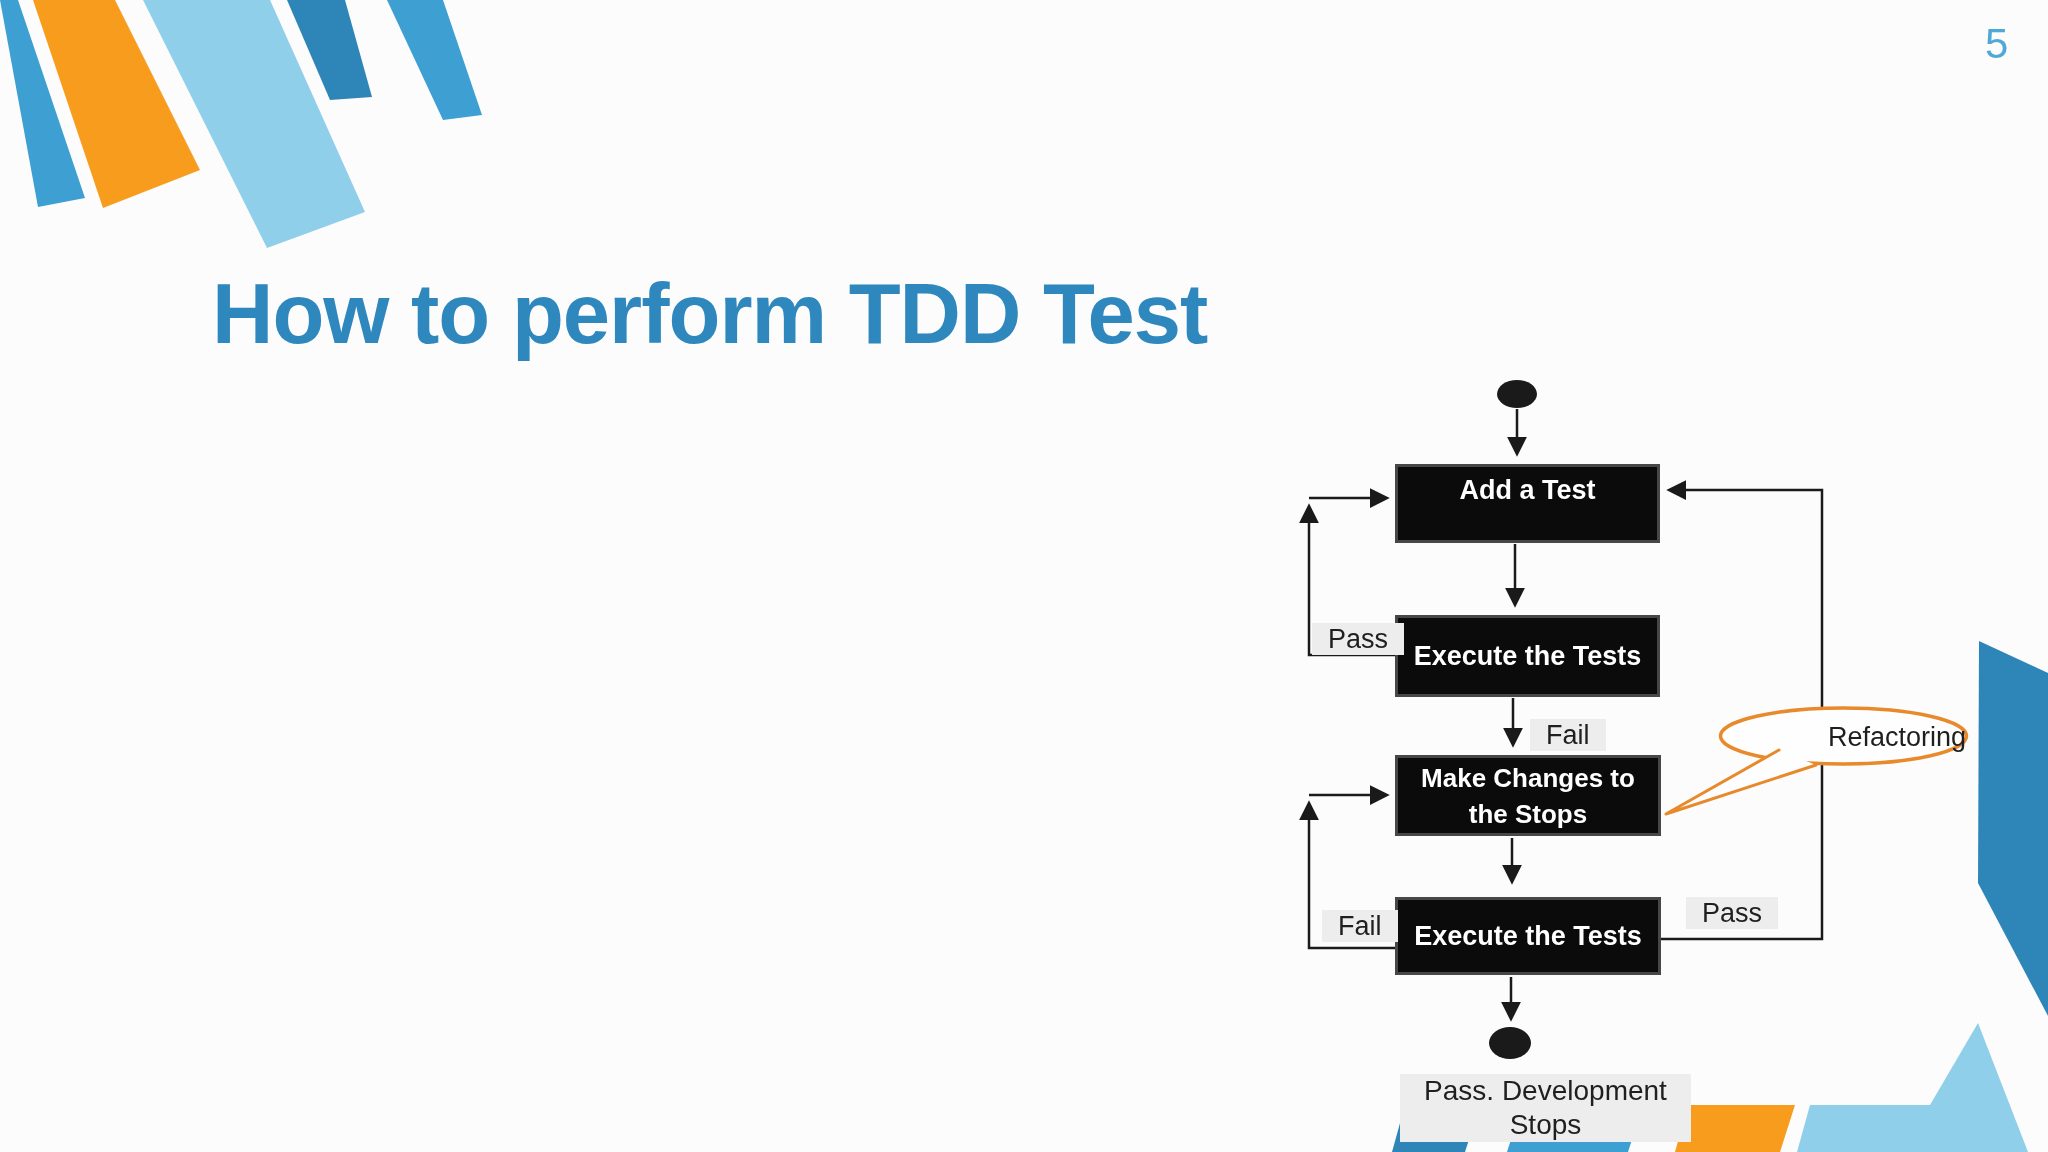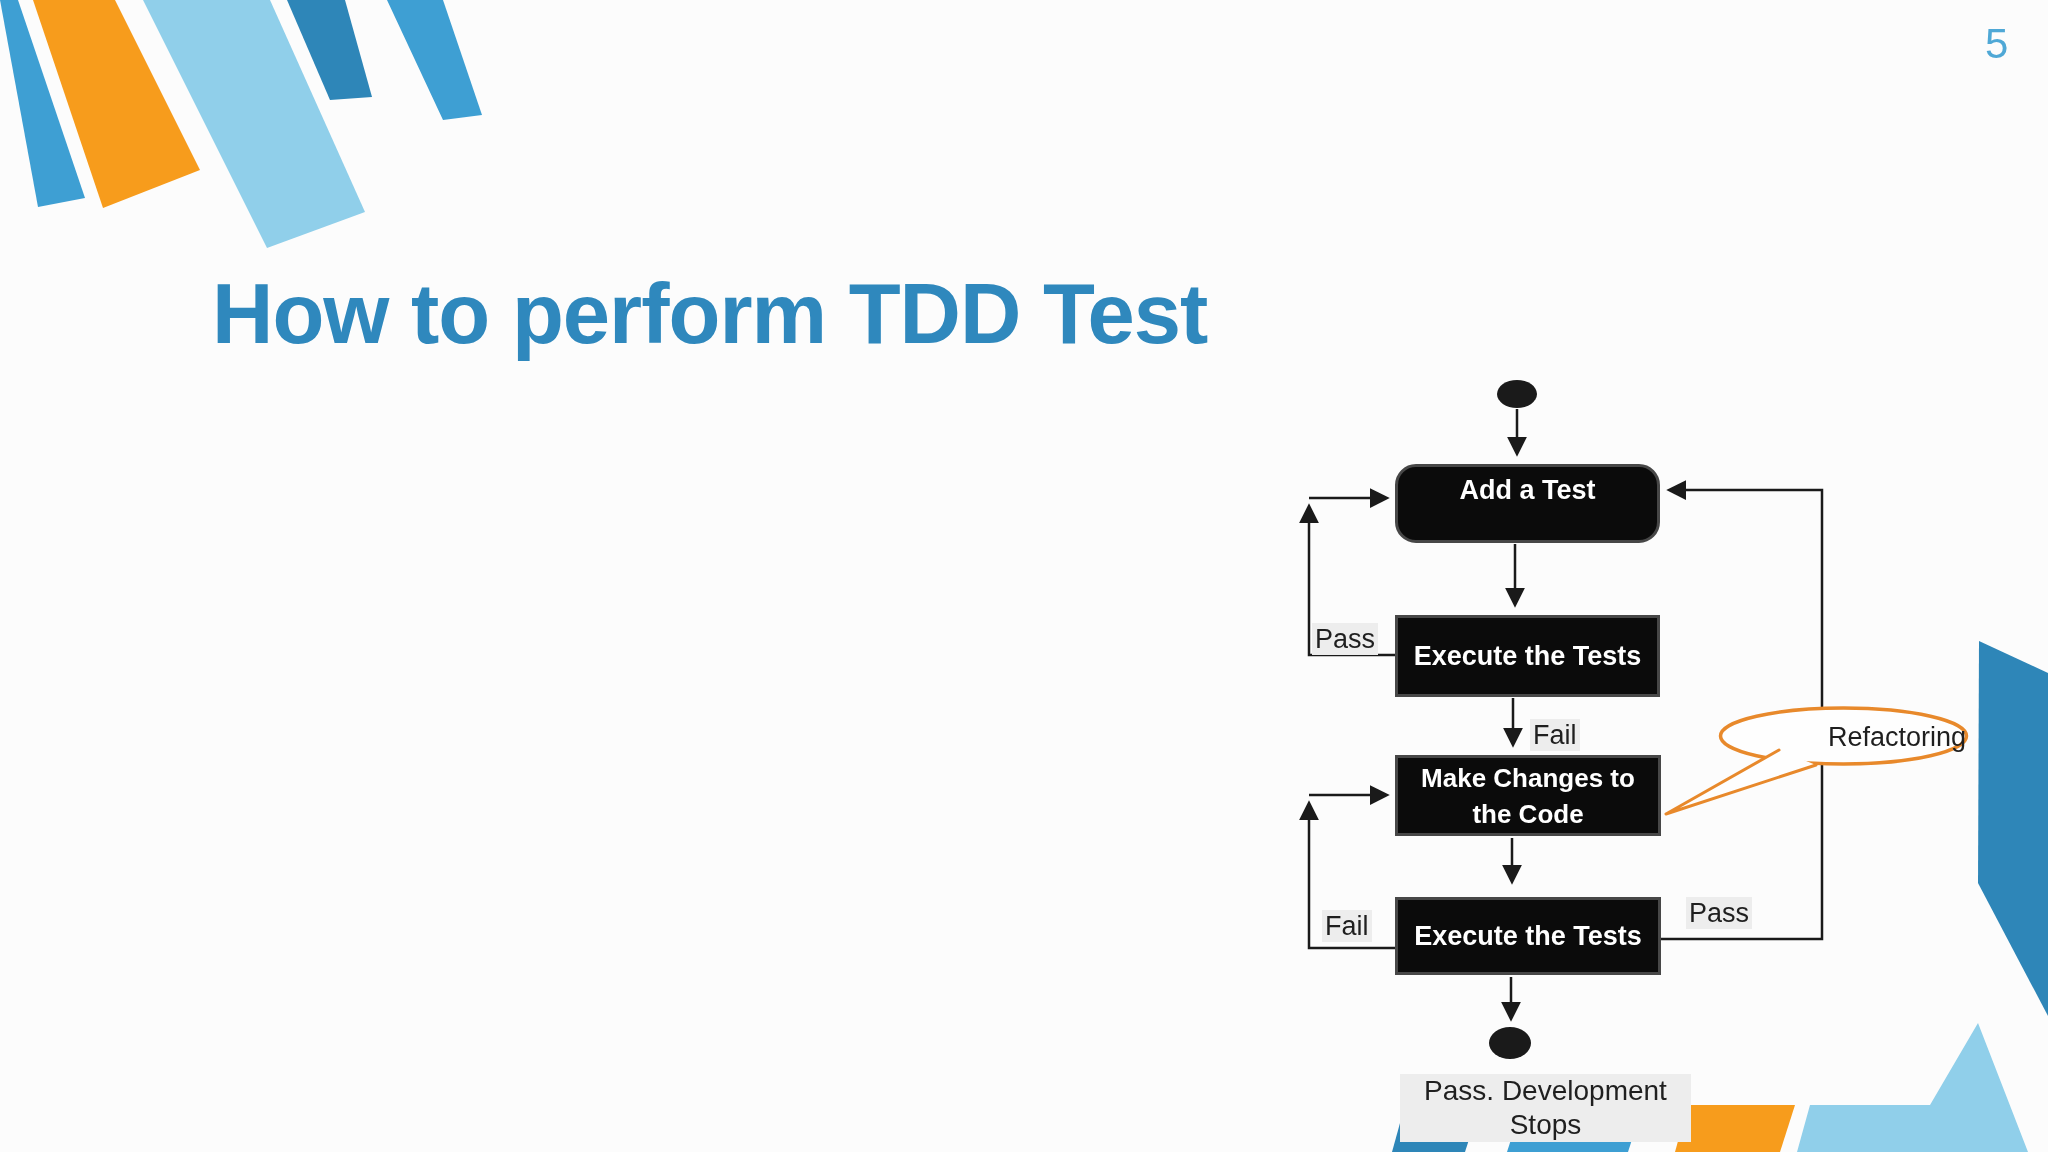--- a/index.html
+++ b/index.html
@@ -23,28 +23,28 @@
 
   .fc-box{
     position:absolute;box-sizing:border-box;
     background:var(--c-node_bg,#0b0b0b);
     border:3px solid var(--c-node_border,#474747);
     color:var(--c-node_text,#fff);
     display:flex;align-items:center;justify-content:center;
     font-weight:bold;font-size:27px;text-align:center;line-height:36px;
   }
   .fc-box span{display:block;max-width:240px;margin:0 auto;}
-  .box-add{left:1395px;top:464px;width:265px;height:79px;padding-bottom:28px;border-radius:21px;}
+  .box-add{left:1395px;top:464px;width:265px;height:79px;padding-bottom:28px;}
   .box-exec1{left:1395px;top:615px;width:265px;height:82px;}
   .box-make{left:1395px;top:755px;width:266px;height:81px;font-size:26px;}
   .box-exec2{left:1395px;top:897px;width:266px;height:78px;}
 
   .edge-label{
     position:absolute;font-size:27px;color:var(--c-label_text,#1f1f1f);
-    background:var(--c-label_bg,#ededed);padding:1px 3px;line-height:30px;
+    background:var(--c-label_bg,#ededed);padding:1px 16px;line-height:30px;
   }
   .lbl-pass1{left:1312px;top:623px;}
   .lbl-fail1{left:1530px;top:719px;}
   .lbl-fail2{left:1322px;top:910px;}
   .lbl-pass2{left:1686px;top:897px;}
   .end-label{
     position:absolute;left:1400px;top:1074px;width:291px;text-align:center;
     font-size:28px;color:var(--c-label_text,#1f1f1f);
     background:var(--c-label_bg,#ededed);line-height:34px;
   }
@@ -106,21 +106,21 @@
   <div class="page-num">5</div>
   <h1 class="slide-title">How to perform TDD Test</h1>
 
   <div class="fc-box box-add">
     <span>Add a Test</span>
   </div>
   <div class="fc-box box-exec1">
     <span>Execute the Tests</span>
   </div>
   <div class="fc-box box-make">
-    <span>Make Changes to the Code</span>
+    <span>Make Changes to the Stops</span>
   </div>
   <div class="fc-box box-exec2">
     <span>Execute the Tests</span>
   </div>
 
   <div class="edge-label lbl-pass1">Pass</div>
   <div class="edge-label lbl-fail1">Fail</div>
   <div class="edge-label lbl-fail2">Fail</div>
   <div class="edge-label lbl-pass2">Pass</div>
 

